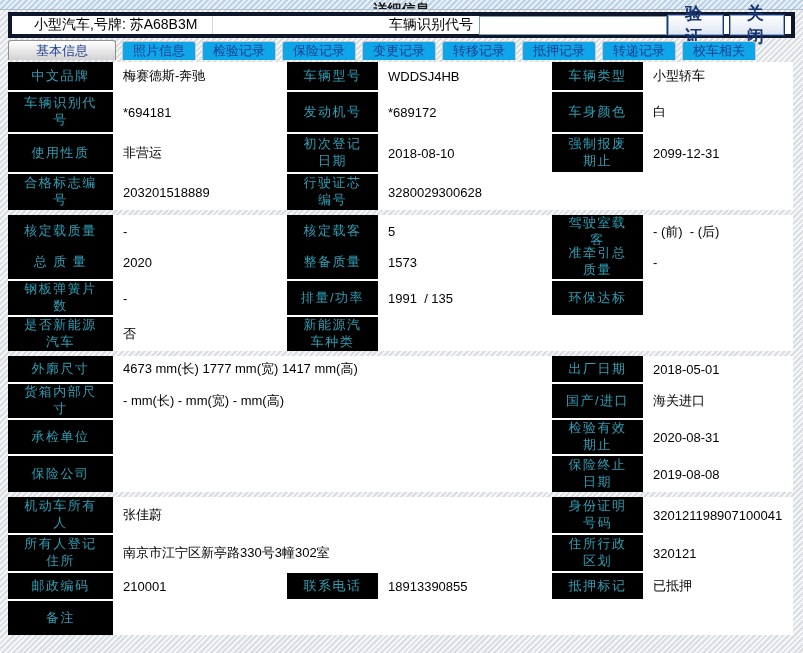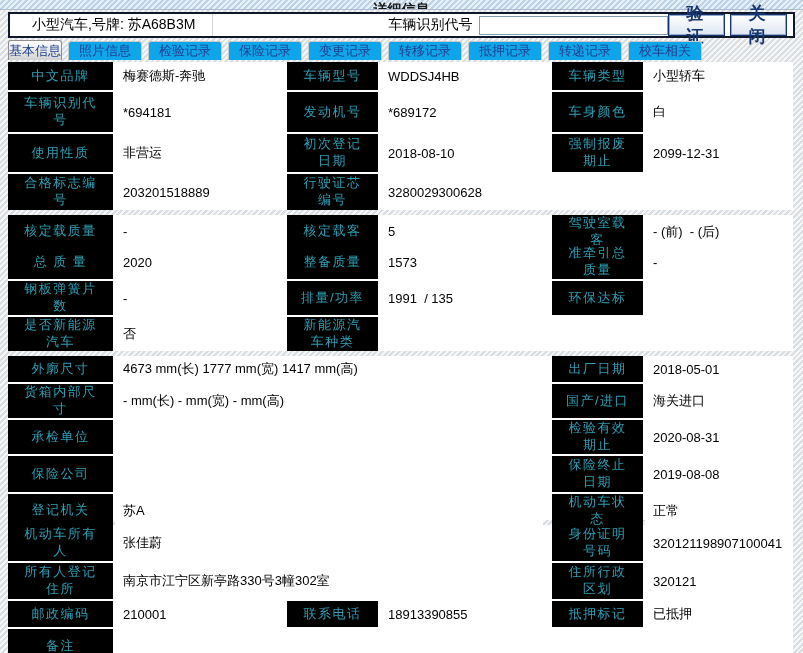--- a/index.html
+++ b/index.html
@@ -11,21 +11,21 @@
     background-image:repeating-linear-gradient(135deg, rgba(255,255,255,.55) 0 2px, rgba(200,206,212,.45) 2px 4px);
   }
   .titlebar {
     height:10px; overflow:hidden; text-align:center;
     background:#cfe0ef;
     background-image:repeating-linear-gradient(135deg, rgba(255,255,255,.5) 0 2px, rgba(170,195,220,.45) 2px 4px);
     border-bottom:1px solid #aebdcd;
   }
   .titlebar span { display:inline-block; margin-top:-9px; font-size:14px; font-weight:bold; color:#1a1a1a; }
   .hdr {
-    margin:2px 8px 0; height:26px; background:#fff; border:2px solid #0f172a;
+    margin:2px 8px 0; height:26px; background:#fff; border:4px solid #0f172a;
     display:flex; align-items:center; font-size:14px; color:#000;
   }
   .plate { padding-left:22px; width:204px; }
   .hdr-div { width:1px; align-self:stretch; background:#d5d5d5; }
   .vin-label { margin-left:176px; margin-right:6px; white-space:nowrap; }
   .vin-input { width:192px; height:19px; border:1px solid #7f9db9; background:#fff; font-size:13px; padding:0 3px; }
   .btns { margin-left:auto; display:flex; gap:5px; padding-right:6px; }
   .btn {
     height:22px; min-width:41px; padding:0 4px;
     background:linear-gradient(#ffffff,#dde6f2);
@@ -34,21 +34,21 @@
     display:flex; align-items:center; justify-content:center; cursor:pointer;
   }
   .tabs { margin:3px 8px 0; height:19px; display:flex; gap:6px; align-items:flex-end; }
   .tab {
     height:19px; padding:0 10px; background:#0ea5e9;
     border:1px solid #c9c9c9; border-bottom:none; border-radius:3px 3px 0 0;
     font-size:13px; color:#1f3f8f; display:flex; align-items:center; cursor:pointer; white-space:nowrap;
   }
   .tab.active {
     background:linear-gradient(#ffffff,#d2d2d2);
-    border-color:#8f8f8f; padding:0 0; height:20px;
+    border-color:#8f8f8f; padding:0 27px; height:20px;
   }
   .tablewrap { margin:2px 8px 0; }
   .grp { background:#fff; width:785px; margin-bottom:5px; }
   .row {
     display:grid;
     grid-template-columns:105px 161px 7px 91px 163px 5px 91px 148px;
     column-gap:2px; margin-bottom:2px;
   }
   .row:last-child { margin-bottom:0; }
   .rh26{height:26px}.rh28{height:28px}.rh34{height:34px}.rh36{height:36px}.rh38{height:38px}.rh40{height:40px}
@@ -180,26 +180,20 @@
       <div class="cell-val c-v1x"></div>
       <div class="cell-lab c-l3">检验有效期止</div>
       <div class="cell-val c-v3">2020-08-31</div>
     </div>
     <div class="row rh36">
       <div class="cell-lab c-l1">保险公司</div>
       <div class="cell-val c-v1x"></div>
       <div class="cell-lab c-l3">保险终止日期</div>
       <div class="cell-val c-v3">2019-08-08</div>
     </div>
-    <div class="row rh26">
-      <div class="cell-lab c-l1">登记机关</div>
-      <div class="cell-val c-v1x">苏A</div>
-      <div class="cell-lab c-l3">机动车状态</div>
-      <div class="cell-val c-v3">正常</div>
-    </div>
   </div>
 
   <div class="grp">
     <div class="row rh36">
       <div class="cell-lab c-l1">机动车所有人</div>
       <div class="cell-val c-v1x">张佳蔚</div>
       <div class="cell-lab c-l3">身份证明号码</div>
       <div class="cell-val c-v3">320121198907100041</div>
     </div>
     <div class="row rh36">

